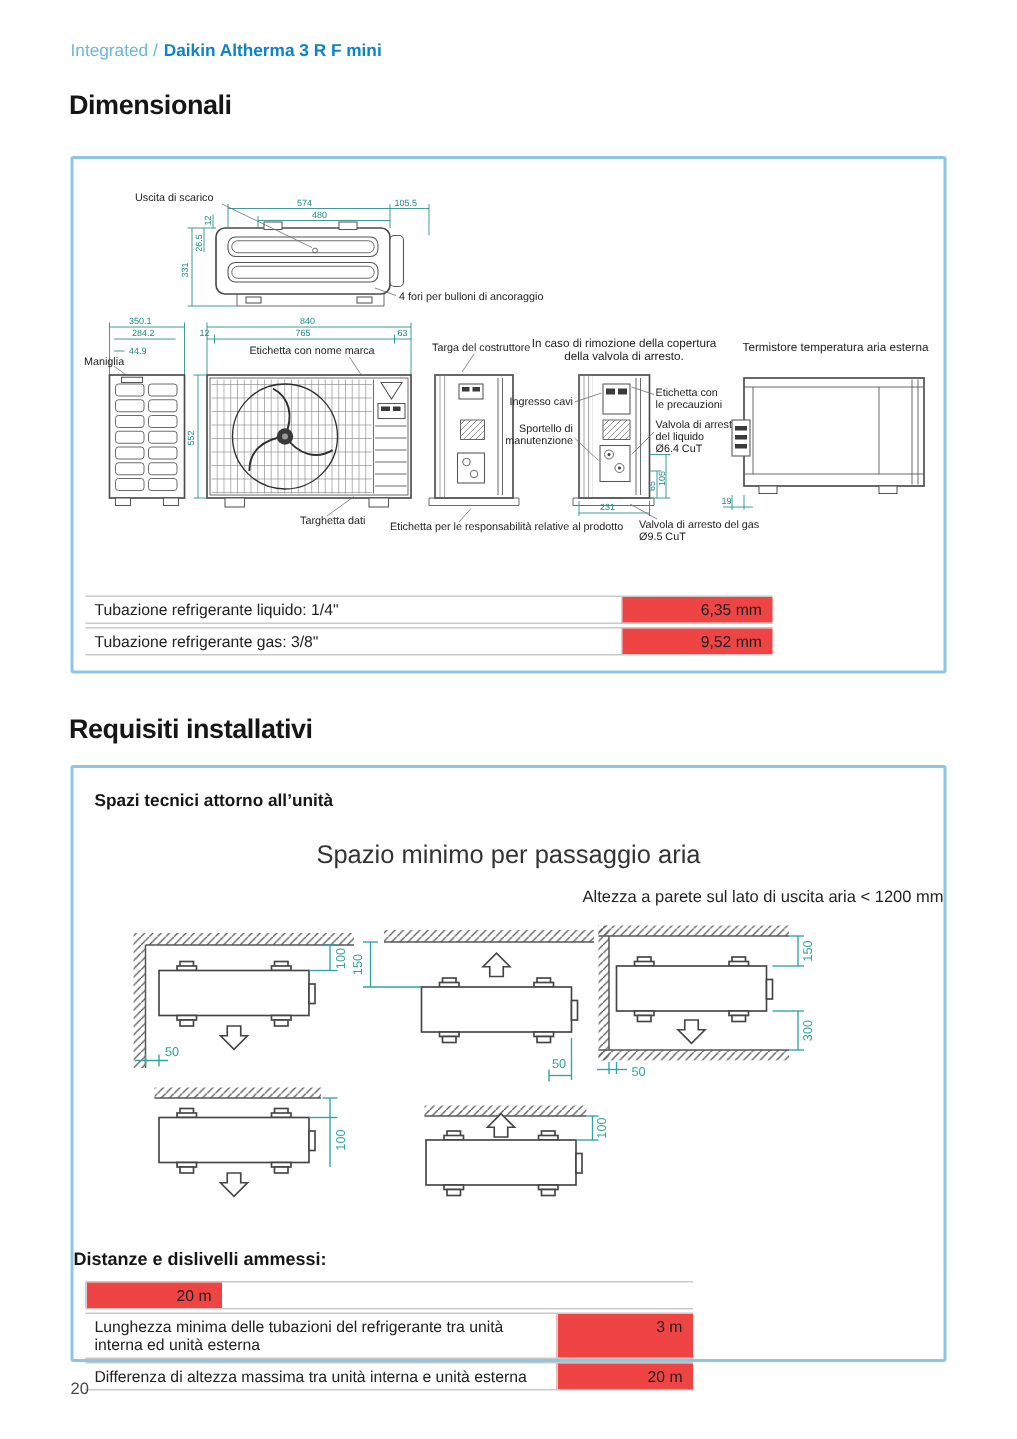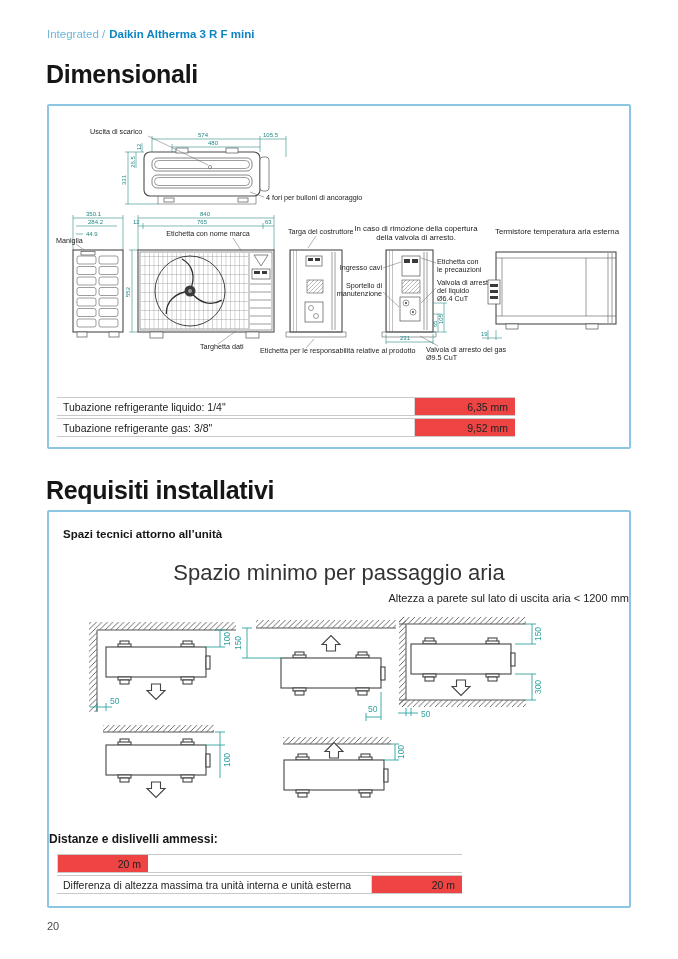--- a/index.html
+++ b/index.html
@@ -1,38 +1,38 @@
 <!DOCTYPE html>
 <html><head>
 <meta charset="utf-8">
 <style>
   html,body{margin:0;padding:0;}
   body{width:678px;height:959px;background:#ffffff;position:relative;
        font-family:"Liberation Sans",sans-serif;color:#222;overflow:hidden;}
   .breadcrumb{position:absolute;left:47px;top:28px;font-size:11.5px;}
   .bc-light{color:#6cb6d9;margin-right:4px;margin-top:48px;}
   .bc-bold{color:#0d84c4;font-weight:bold;}
-  .section-title{position:absolute;left:46px;font-size:25px;font-weight:bold;color:#161616;letter-spacing:-0.3px;}
+  .section-title{position:absolute;left:46px;font-size:18px;font-weight:bold;color:#161616;letter-spacing:-0.3px;}
   #title-dim{top:60px;}
   #title-req{top:476px;}
   .panel{position:absolute;left:47px;width:584px;border:2px solid #8cc6e2;border-radius:2px;background:#fff;box-sizing:border-box;}
   #panel-dim{top:104px;height:345px;}
   #panel-req{top:510px;height:398px;}
   .drawing-svg{position:absolute;left:1px;top:6px;}
   .diagram-svg{position:absolute;left:1px;top:96px;}
   .spec-table{position:absolute;left:8px;font-size:10.5px;color:#222;}
   #pipe-table{width:458px;bottom:8px;}
   #dist-table{width:405px;top:342px;}
   .spec-row{display:flex;border-top:1px solid #c9c9c9;border-bottom:1px solid #c9c9c9;margin-bottom:2px;background:#fff;align-items:stretch;}
   .spec-label{flex:1;padding:2.5px 6px;}
   .spec-value{background:#ef4444;text-align:right;padding:2.5px 7px;border-left:1px solid #d6d6d6;}
   #pipe-table .spec-value{width:86px;}
   #dist-table .spec-value{width:76px;}
   .tech-label{position:absolute;left:14px;top:16px;font-weight:bold;font-size:11.5px;color:#161616;text-align:right;}
-  .diagram-title{position:absolute;top:48px;left:0;width:100%;text-align:center;font-size:22px;color:#333;}
+  .diagram-title{position:absolute;top:48px;left:0;width:100%;text-align:center;font-size:17px;color:#333;}
   .diagram-subtitle{position:absolute;top:80px;left:0;width:100%;text-align:right;font-size:11px;color:#222;}
   .distances-label{position:absolute;left:0;top:320px;font-weight:bold;font-size:12px;color:#161616;}
   .page-number{position:absolute;left:47px;top:920px;font-size:11px;color:#4a4a4a;}
   
   .body-line{fill:#fff;stroke:#4a4a4a;stroke-width:1.1;}
   .thin{fill:none;stroke:#5a5a5a;stroke-width:0.6;}
   .detail{fill:#fff;stroke:#555;stroke-width:0.7;}
   .dark{fill:#3a3a3a;stroke:none;}
   .dim{stroke:#2e8f8b;stroke-width:0.6;fill:none;}
   .dimt{fill:#1f8a86;font-size:6px;}
@@ -383,19 +383,23 @@
     </g>
   </svg>
 
   <div class="distances-label">Distanze e dislivelli ammessi:</div>
 
   <div class="spec-table" id="dist-table">
     <div class="spec-row">
       <div class="spec-value">20 m</div>
     </div>
     <div class="spec-row">
+      <div class="spec-label">Lunghezza minima delle tubazioni del refrigerante tra unità interna ed unità esterna</div>
+      <div class="spec-value">3 m</div>
+    </div>
+    <div class="spec-row">
       <div class="spec-label">Differenza di altezza massima tra unità interna e unità esterna</div>
       <div class="spec-value">20 m</div>
     </div>
   </div>
 </div>
 
 <div class="page-number">20</div>
 
 </body></html>

